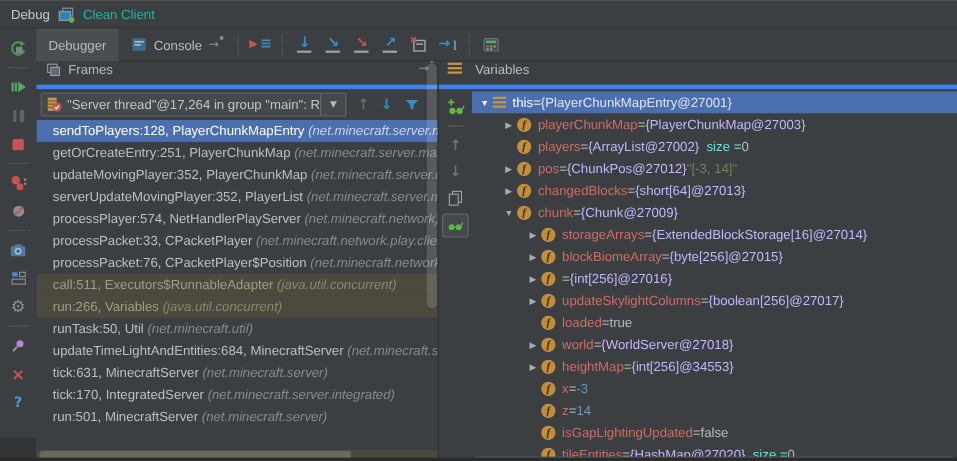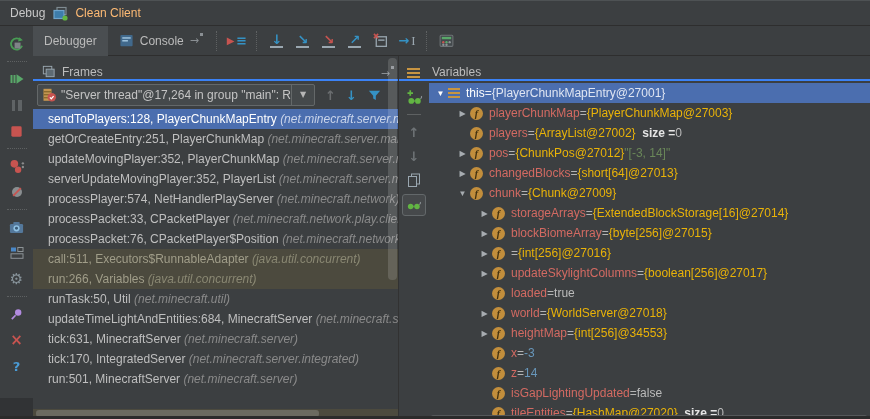--- a/index.html
+++ b/index.html
@@ -3,21 +3,21 @@
 <meta charset="utf-8">
 <style>
   html,body{margin:0;padding:0;background:#2b2b2b;}
   .app{position:relative;width:870px;height:419px;background:#3c3f41;overflow:hidden;
        font-family:"Liberation Sans",sans-serif;color:#bbbbbb;font-size:12px;
        border-top:1px solid #4e5254;box-sizing:border-box;}
   
   .titlebar{position:absolute;left:0;top:0;width:870px;height:25px;display:flex;align-items:center;
             gap:7px;padding-left:10px;box-sizing:border-box;border-bottom:1px solid #2e2e2e;background:#3c3f41;}
   .titlebar .tb-label{color:#c8c8c8;}
-  .titlebar .tb-session{color:#fdba74;}
+  .titlebar .tb-session{color:#14b8a6;}
   
   .left-stripe{position:absolute;left:0;top:25px;width:33px;height:394px;background:#3c3f41;
                display:flex;flex-direction:column;align-items:center;padding-top:5px;box-sizing:border-box;}
   .st-btn{width:24px;height:24px;display:flex;align-items:center;justify-content:center;margin:1px 0;}
   .st-sep{width:20px;border-top:1px dotted #5e6162;margin:4px 0;}
   .glyph{font-family:"DejaVu Sans",sans-serif;line-height:1;}
   .pause-bars{display:flex;gap:3px;}
   .pause-bars i{display:block;width:3.5px;height:11px;background:#5f6365;}
   .stripe-bottom{position:absolute;left:0;bottom:0;width:33px;height:22px;background:#313335;}
   
@@ -30,22 +30,22 @@
   .tb-sep{width:1px;height:20px;border-left:1px dotted #5e6162;margin:0 6px;}
   .tool-btn{width:26px;height:26px;display:flex;align-items:center;justify-content:center;}
   .step-ico{display:flex;flex-direction:column;align-items:center;}
   .step-ico .g{font-size:13px;font-weight:bold;line-height:11px;}
   .step-ico .bar{width:13px;height:2px;background:#9aa7b0;margin-top:1px;}
   .blue{color:#3592c4;} .red{color:#c75450;} .grayic{color:#6e7376;}
   .exec-ico{display:flex;align-items:center;gap:2px;}
   .exec-ico .p{color:#c75450;font-size:10px;line-height:1;}
   .exec-ico .l{color:#3592c4;font-size:13px;font-weight:bold;line-height:1;}
   
-  .panel-header{height:25px;display:flex;align-items:flex-end;gap:6px;padding:0 8px;
-                border-bottom:2px solid #3b82f6;box-sizing:border-box;color:#bcbcbc;}
+  .panel-header{height:25px;display:flex;align-items:flex-start;gap:6px;padding:0 8px;
+                border-bottom:4px solid #3b82f6;box-sizing:border-box;color:#bcbcbc;}
   .frames-panel{position:absolute;left:33px;top:55px;width:365px;height:364px;background:#3c3f41;overflow:hidden;}
   .vars-panel{position:absolute;left:398px;top:55px;width:472px;height:364px;background:#3c3f41;
               border-left:1px solid #323232;box-sizing:border-box;overflow:hidden;}
   .spacer{flex:1;}
   
   .thread-row{height:28px;display:flex;align-items:center;padding:0 4px;gap:10px;box-sizing:border-box;}
   .combo{width:278px;height:22px;background:#45494b;border:1px solid #646869;border-radius:2px;
          display:flex;align-items:center;box-sizing:border-box;overflow:hidden;}
   .combo-text{flex:1;white-space:nowrap;overflow:hidden;color:#c4c4c4;padding:0 4px;}
   .combo-arrow{width:22px;height:100%;border-left:1px solid #646869;display:flex;align-items:center;
@@ -76,26 +76,26 @@
   .var-row.selected .tree-arrow{color:#ffffff;}
   .field-icon{flex:none;width:13px;height:13px;border-radius:50%;background:#c28e3c;color:#42310f;
               font-family:"Liberation Serif",serif;font-style:italic;font-weight:bold;font-size:10px;
               line-height:13px;text-align:center;margin-right:6px;}
   .value-icon{flex:none;width:12px;height:12px;display:flex;flex-direction:column;justify-content:center;gap:2px;margin-right:6px;}
   .value-icon i{display:block;height:2px;background:#c89542;}
   .var-name{color:#d36a62;}
   .var-row.selected .var-name{color:#ffffff;}
   .var-eq{color:#b4b4b4;}
   .var-row.selected .var-eq{color:#e8ecf5;}
-  .var-value{color:#eab308;}
+  .var-value{color:#c4b5fd;}
   .var-row.selected .var-value{color:#dfe5f2;}
   .var-string{color:#6a8759;}
   .var-number{color:#6897bb;}
   .var-plain{color:#bbbbbb;}
-  .var-extra-label{color:#e5e5e5;font-weight:bold;}
+  .var-extra-label{color:#5eead4;}
   .var-extra-value{color:#bbbbbb;}
   .h-scroll-vars{position:absolute;left:32px;right:3px;bottom:1px;height:4px;background:#55585a;border-radius:2px;}
   .bottom-edge{position:absolute;left:0;bottom:0;width:870px;height:3px;background:#2b2b2b;}
   svg{display:block;}
 </style>
 </head>
 <body>
 
 <div class="app">
 

